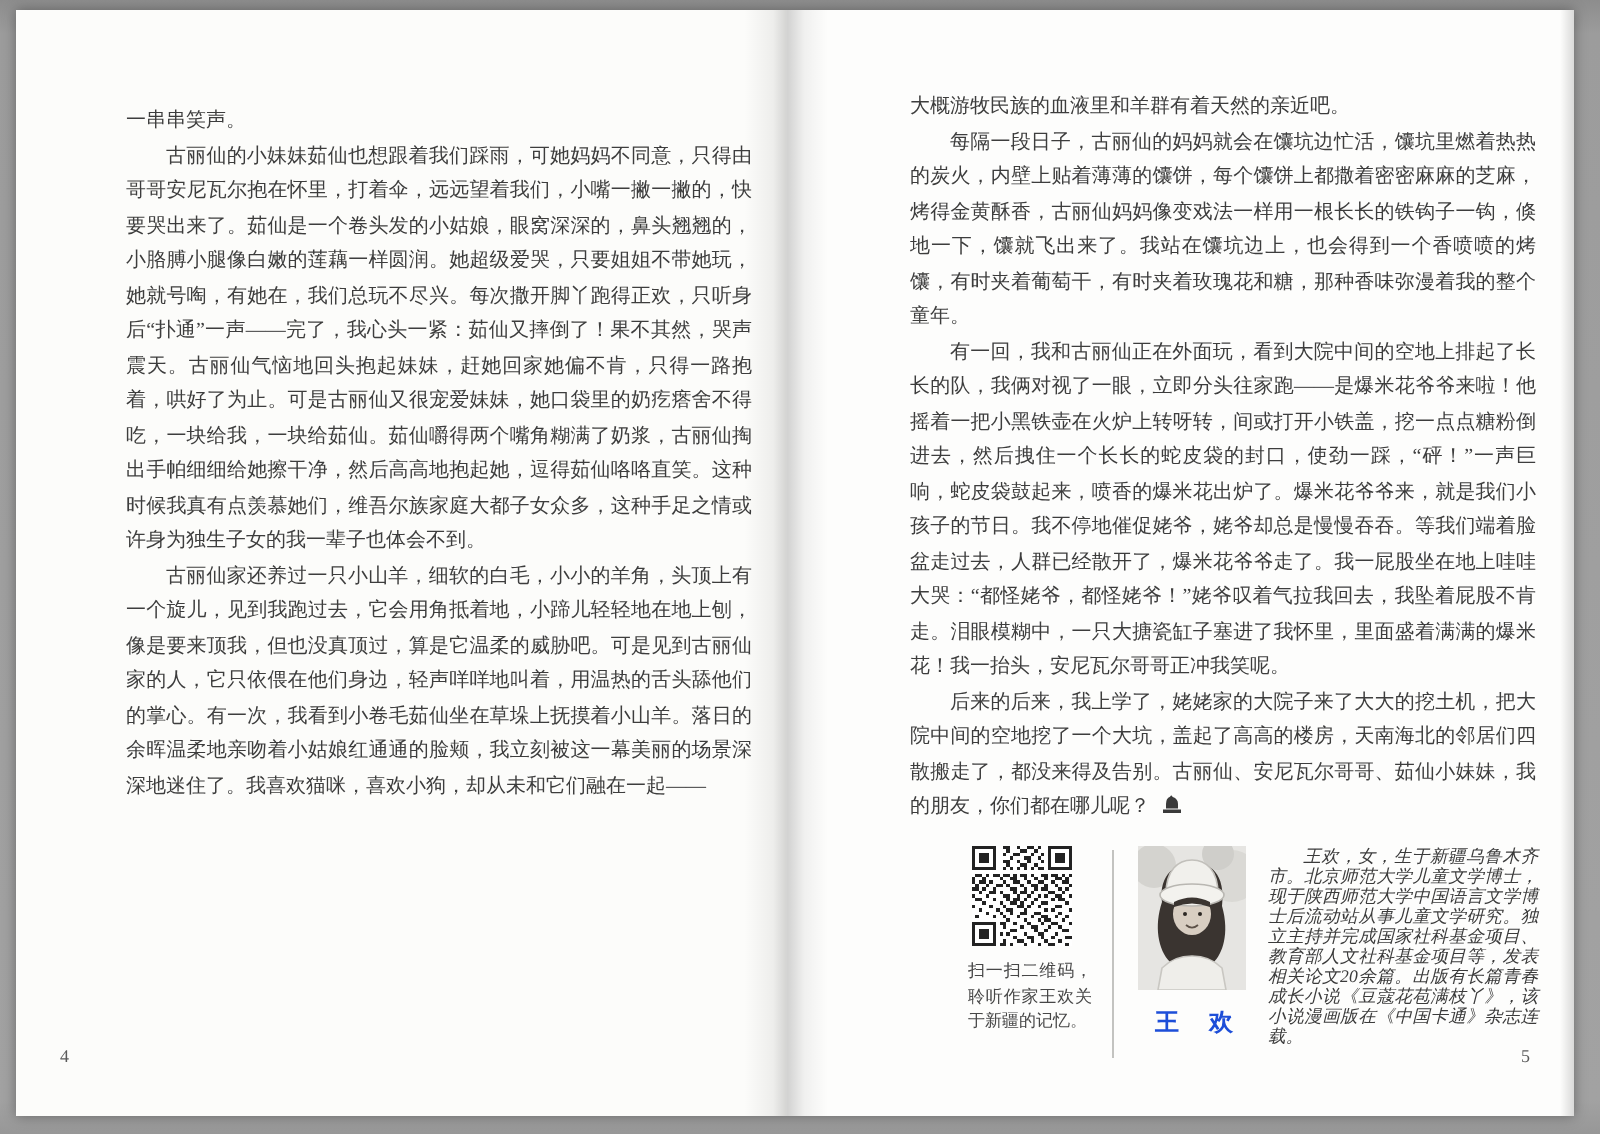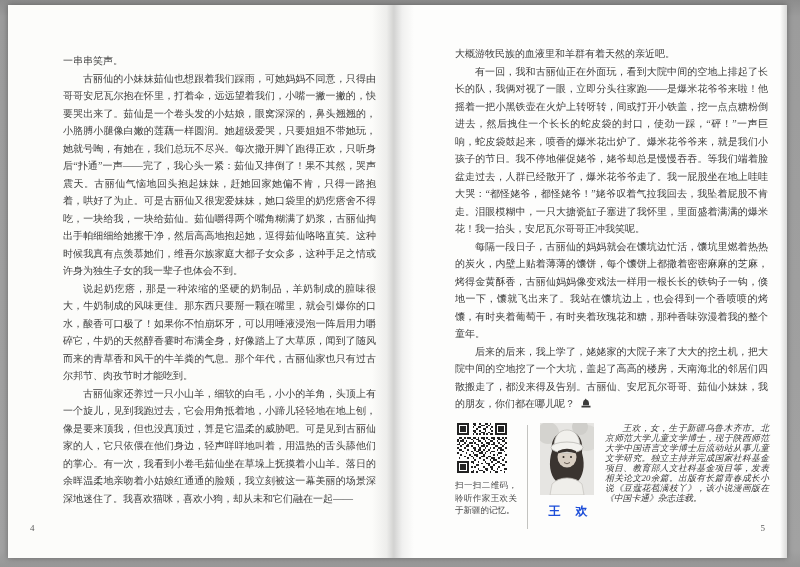--- a/index.html
+++ b/index.html
@@ -18,50 +18,49 @@
   .text-col{position:absolute;width:313px;}
   .page.left  .text-col{left:55px;top:47px;}
   .page.right .text-col{left:62px;top:40px;}
   .para{margin:0;font-size:10px;line-height:17.5px;color:#3d3d3d;text-align:justify;text-indent:2em;}
   .para.flush{text-indent:0;}
   .end-mark{display:inline-block;vertical-align:-1px;margin-left:5px;}
   .pagenum{position:absolute;bottom:25px;font-size:9px;color:#5a5a5a;}
   .pagenum.pl{left:22px;}
   .pagenum.pr{right:22px;}
   .author-box{position:absolute;left:62px;right:18px;top:418px;display:flex;align-items:flex-start;}
-  .qr-col{width:62px;margin-right:4px;}
+  .qr-col{width:62px;margin-right:4px;margin-left:29px;}
   .qr-col svg{display:block;margin-left:2px;}
   .qr-caption{margin-top:6px;font-size:8.5px;line-height:12.5px;color:#474747;text-align:justify;}
   .vdiv{width:1px;height:104px;background:#c3c3c0;margin:2px 12px 0 6px;}
   .photo-col{width:56px;margin-right:9px;text-align:center;}
   .photo-col svg{display:block;}
   .author-name{margin-top:8px;font-weight:bold;font-size:12px;letter-spacing:6px;padding-left:6px;color:#1d4ed8;white-space:nowrap;}
   .bio{flex:1;font-size:8.8px;line-height:10px;color:#3b3b3b;text-align:justify;text-indent:2em;font-style:italic;}
 </style>
 </head>
 <body>
 
 <div class="stage">
   <div class="book">
 
     <div class="page left">
       <div class="text-col">
         <p class="para flush">一串串笑声。</p>
         <p class="para">古丽仙的小妹妹茹仙也想跟着我们踩雨，可她妈妈不同意，只得由哥哥安尼瓦尔抱在怀里，打着伞，远远望着我们，小嘴一撇一撇的，快要哭出来了。茹仙是一个卷头发的小姑娘，眼窝深深的，鼻头翘翘的，小胳膊小腿像白嫩的莲藕一样圆润。她超级爱哭，只要姐姐不带她玩，她就号啕，有她在，我们总玩不尽兴。每次撒开脚丫跑得正欢，只听身后“扑通”一声——完了，我心头一紧：茹仙又摔倒了！果不其然，哭声震天。古丽仙气恼地回头抱起妹妹，赶她回家她偏不肯，只得一路抱着，哄好了为止。可是古丽仙又很宠爱妹妹，她口袋里的奶疙瘩舍不得吃，一块给我，一块给茹仙。茹仙嚼得两个嘴角糊满了奶浆，古丽仙掏出手帕细细给她擦干净，然后高高地抱起她，逗得茹仙咯咯直笑。这种时候我真有点羡慕她们，维吾尔族家庭大都子女众多，这种手足之情或许身为独生子女的我一辈子也体会不到。</p>
-        <p class="para">说起奶疙瘩，那是一种浓缩的坚硬的奶制品，羊奶制成的膻味很大，牛奶制成的风味更佳。那东西只要掰一颗在嘴里，就会引爆你的口水，酸香可口极了！如果你不怕崩坏牙，可以用唾液浸泡一阵后用力嚼碎它，牛奶的天然醇香霎时布满全身，好像踏上了大草原，闻到了随风而来的青草香和风干的牛羊粪的气息。那个年代，古丽仙家也只有过古尔邦节、肉孜节时才能吃到。</p>
         <p class="para">古丽仙家还养过一只小山羊，细软的白毛，小小的羊角，头顶上有一个旋儿，见到我跑过去，它会用角抵着地，小蹄儿轻轻地在地上刨，像是要来顶我，但也没真顶过，算是它温柔的威胁吧。可是见到古丽仙家的人，它只依偎在他们身边，轻声咩咩地叫着，用温热的舌头舔他们的掌心。有一次，我看到小卷毛茹仙坐在草垛上抚摸着小山羊。落日的余晖温柔地亲吻着小姑娘红通通的脸颊，我立刻被这一幕美丽的场景深深地迷住了。我喜欢猫咪，喜欢小狗，却从未和它们融在一起——</p>
       </div>
       <div class="pagenum pl">4</div>
     </div>
 
     <div class="page right">
       <div class="text-col">
         <p class="para flush">大概游牧民族的血液里和羊群有着天然的亲近吧。</p>
+        <p class="para">每隔一段日子，古丽仙的妈妈就会在馕坑边忙活，馕坑里燃着热热的炭火，内壁上贴着薄薄的馕饼，每个馕饼上都撒着密密麻麻的芝麻，烤得金黄酥香，古丽仙妈妈像变戏法一样用一根长长的铁钩子一钩，倏地一下，馕就飞出来了。我站在馕坑边上，也会得到一个香喷喷的烤馕，有时夹着葡萄干，有时夹着玫瑰花和糖，那种香味弥漫着我的整个童年。</p>
         <p class="para">有一回，我和古丽仙正在外面玩，看到大院中间的空地上排起了长长的队，我俩对视了一眼，立即分头往家跑——是爆米花爷爷来啦！他摇着一把小黑铁壶在火炉上转呀转，间或打开小铁盖，挖一点点糖粉倒进去，然后拽住一个长长的蛇皮袋的封口，使劲一踩，“砰！”一声巨响，蛇皮袋鼓起来，喷香的爆米花出炉了。爆米花爷爷来，就是我们小孩子的节日。我不停地催促姥爷，姥爷却总是慢慢吞吞。等我们端着脸盆走过去，人群已经散开了，爆米花爷爷走了。我一屁股坐在地上哇哇大哭：“都怪姥爷，都怪姥爷！”姥爷叹着气拉我回去，我坠着屁股不肯走。泪眼模糊中，一只大搪瓷缸子塞进了我怀里，里面盛着满满的爆米花！我一抬头，安尼瓦尔哥哥正冲我笑呢。</p>
-        <p class="para">每隔一段日子，古丽仙的妈妈就会在馕坑边忙活，馕坑里燃着热热的炭火，内壁上贴着薄薄的馕饼，每个馕饼上都撒着密密麻麻的芝麻，烤得金黄酥香，古丽仙妈妈像变戏法一样用一根长长的铁钩子一钩，倏地一下，馕就飞出来了。我站在馕坑边上，也会得到一个香喷喷的烤馕，有时夹着葡萄干，有时夹着玫瑰花和糖，那种香味弥漫着我的整个童年。</p>
         <p class="para">
           <span>后来的后来，我上学了，姥姥家的大院子来了大大的挖土机，把大院中间的空地挖了一个大坑，盖起了高高的楼房，天南海北的邻居们四散搬走了，都没来得及告别。古丽仙、安尼瓦尔哥哥、茹仙小妹妹，我的朋友，你们都在哪儿呢？</span><svg class="end-mark" width="12" height="10" viewBox="0 0 12 10" aria-hidden="true">
             <path fill="#3a3a3a" d="M1.5 9.5h9V7.7h-9z M3 7.2 L3 5 Q3 2.2 5 1.4 L5.6 0.6 L6.4 1.5 Q9 2.4 9 5 L9 7.2 Z"></path>
           </svg>
         </p>
       </div>
 
       <div class="author-box">
         <div class="qr-col">
           <svg width="50" height="50" viewBox="0 0 29 29" shape-rendering="crispEdges">

